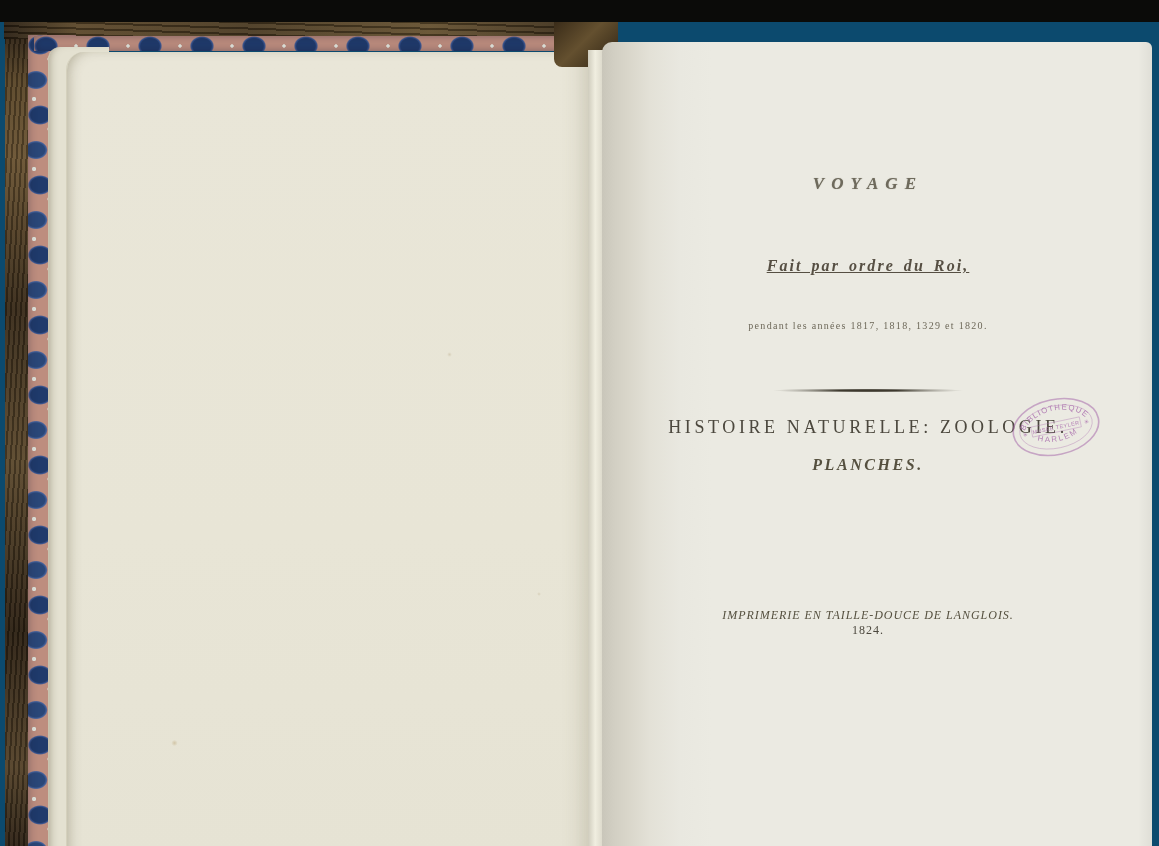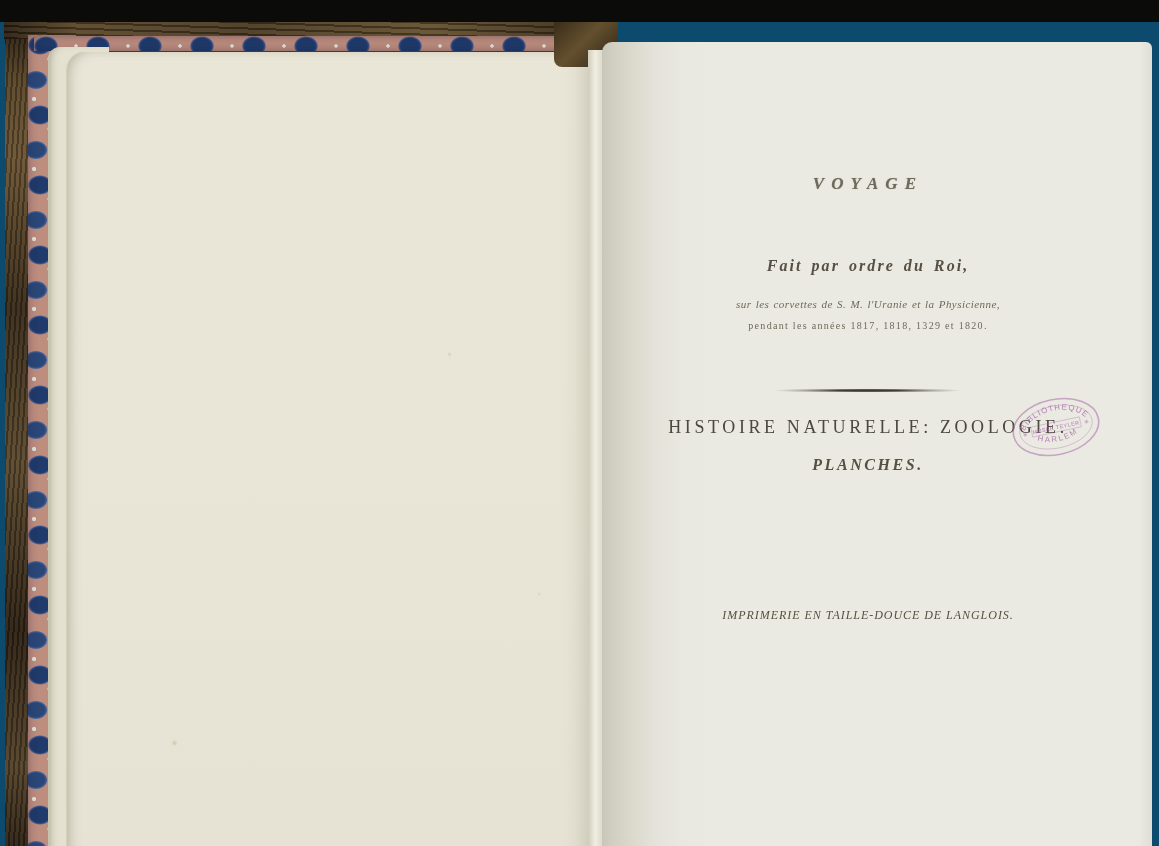--- a/index.html
+++ b/index.html
@@ -74,21 +74,21 @@
       linear-gradient(270deg, rgba(0,0,0,.05) 0, rgba(0,0,0,0) 14px),
       linear-gradient(90deg,#c9c6ba 0,#d2cfc3 12px,#d9d6ca 26px,#e3e1d7 48px,#e9e8e0 78px,#ebeae2 110px,#ebeae2 100%);
     border-radius:10px 6px 6px 2px;
     border-bottom:2px solid #d6d2c4;
     z-index:4;
   }
   
   .tp-line{position:absolute;left:66px;width:400px;text-align:center;color:#4e4a40;white-space:nowrap;}
   .series-title{top:132px;font-size:17px;font-style:italic;letter-spacing:.42em;color:#6e6a5c;font-weight:bold;text-shadow:0 0 1px rgba(110,106,92,.5);}
   .main-title{top:175px;font-size:22px;letter-spacing:.36em;word-spacing:.25em;color:#a39d8e;-webkit-text-stroke:.8px #5e5a4c;text-shadow:0 0 .6px #6a665a;}
-  .order-line{top:215px;font-size:16px;font-style:italic;font-weight:bold;letter-spacing:.13em;word-spacing:.18em;color:#564f43;}
+  .order-line{top:215px;font-size:16px;font-style:italic;font-weight:bold;letter-spacing:.13em;word-spacing:.18em;color:#564f43;text-decoration:underline;}
   .ships-line{top:256px;font-size:11px;font-style:italic;letter-spacing:.04em;word-spacing:.1em;color:#6d6859;}
   .years-line{top:278px;font-size:10px;letter-spacing:.13em;color:#6d6859;}
   .swell-rule{
     position:absolute;left:171px;top:347px;width:190px;height:3px;z-index:5;
     background:radial-gradient(ellipse 50% 85% at 50% 50%, #3d392e 0 30%, rgba(61,57,46,.55) 55%, rgba(61,57,46,.25) 75%, rgba(61,57,46,0) 100%);
   }
   .section-title{top:375px;font-size:18px;letter-spacing:.2em;color:#4c483e;}
   .subsection-title{top:414px;font-size:16px;font-style:italic;font-weight:bold;letter-spacing:.16em;color:#55503f;}
   .place-line{top:547px;font-size:9px;font-weight:bold;letter-spacing:.3em;color:#46423a;}
   .printer-line{top:566px;font-size:12px;font-style:italic;letter-spacing:.08em;color:#55503f;}
@@ -120,29 +120,29 @@
     <div class="spot s1"></div>
     <div class="spot s2"></div>
     <div class="spot s3"></div>
   </div>
   <div class="left-page-bottom-edge"></div>
   <div class="page-edge-highlight"></div>
 
   <div class="right-page">
     <div class="tp-line series-title">VOYAGE</div>
     <div class="tp-line order-line">Fait par ordre du Roi,</div>
-    <div class="tp-line ships-line">sur les corvettes de S. M. l'Uranie et la Physicienne,</div>
     <div class="tp-line years-line">pendant les années 1817, 1818, 1329 et 1820.</div>
 
     <div class="swell-rule"></div>
 
     <div class="tp-line section-title">HISTOIRE NATURELLE: ZOOLOGIE.</div>
     <div class="tp-line subsection-title">PLANCHES.</div>
 
     <div class="tp-line printer-line">IMPRIMERIE EN TAILLE-DOUCE DE LANGLOIS.</div>
+    <div class="tp-line year-line">1824.</div>
 
     <div class="stamp">
       <svg viewBox="0 0 100 66" width="92" height="62" xmlns="http://www.w3.org/2000/svg">
         <defs>
           <path id="stArcTop" d="M 13,40 A 37,25 0 0 1 87,40"></path>
           <path id="stArcBot" d="M 15,31 A 37,26 0 0 0 85,31"></path>
         </defs>
         <ellipse cx="50" cy="33" rx="47" ry="30" fill="none" stroke="#a565a9" stroke-width="1.8" opacity="0.65"></ellipse>
         <ellipse cx="50" cy="33" rx="40" ry="23" fill="none" stroke="#a565a9" stroke-width="0.8" opacity="0.55"></ellipse>
         <text font-size="8.5" fill="#a565a9" letter-spacing="1.2" font-family="Liberation Sans, sans-serif">

